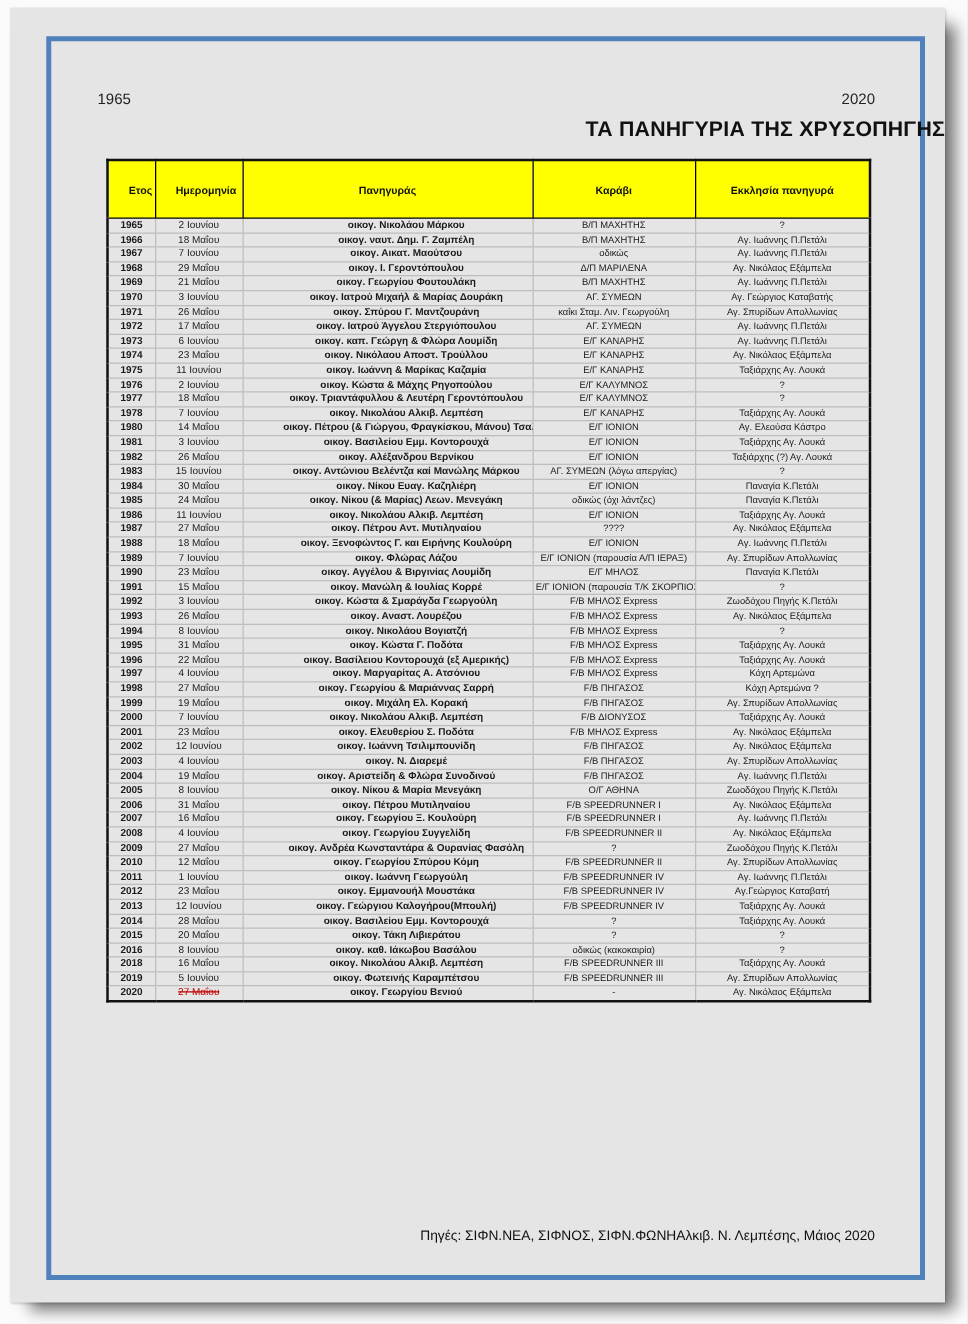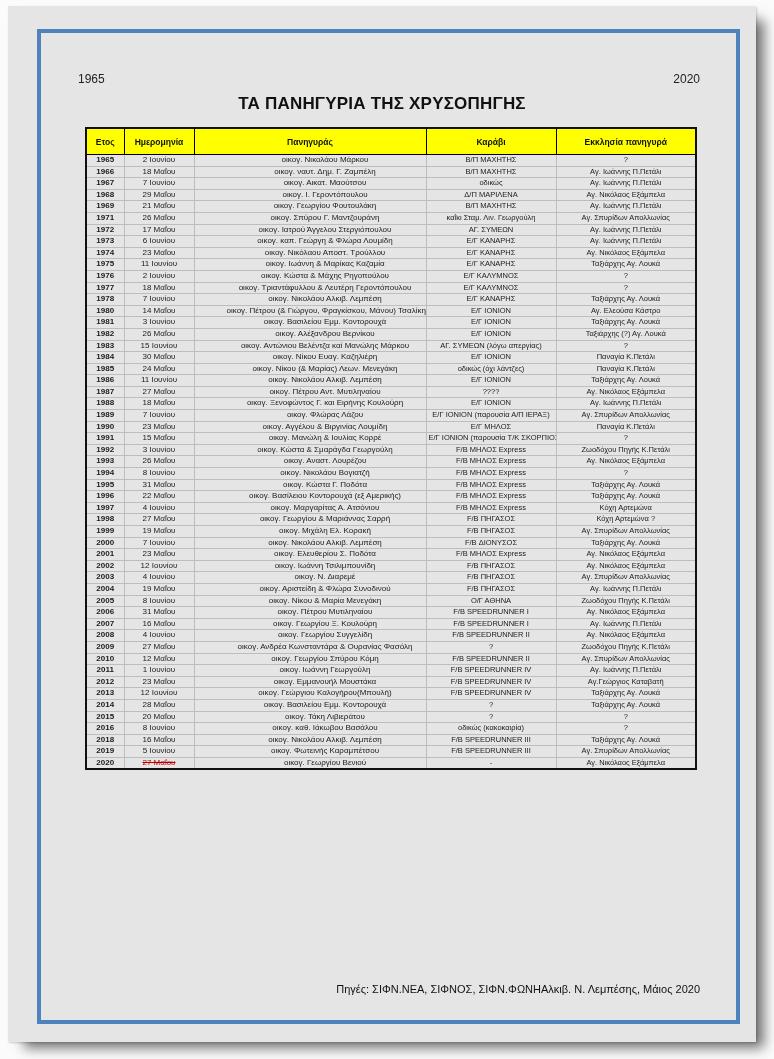--- a/index.html
+++ b/index.html
@@ -21,45 +21,45 @@
     box-sizing:content-box;
     pointer-events:none;
   }
   .corner-year {
     position:absolute; top:66px; font-size:12px; color:#222;
   }
   .corner-year.left { left:70px; }
   .corner-year.right { right:56px; }
   .doc-title {
     position:absolute; top:88px; left:0; width:100%;
-    text-align:center; font-size:17px; font-weight:bold; color:#111;
+    text-align:right; font-size:17px; font-weight:bold; color:#111;
     letter-spacing:0.2px;
   }
   .table-wrap {
     position:absolute; left:77px; top:121px; width:612px;
   }
   table.festivals {
     border-collapse:collapse; table-layout:fixed; width:610px;
     border:2px solid #111;
   }
   table.festivals th {
     background:#ffff00;
     border:1px solid #000;
     font-size:8.5px; font-weight:bold; color:#111;
-    height:13px; padding:6px; text-align:center;
+    height:13px; padding:16px; text-align:center;
     white-space:nowrap; overflow:hidden;
   }
   table.festivals td {
     border:1px solid #bdbdbd;
     height:10.6px; line-height:10.6px; padding:0 2px;
     text-align:center; white-space:nowrap; overflow:hidden;
     font-size:8px; color:#1a1a1a;
   }
   table.festivals td.c-year { font-weight:bold; border-left:2px solid #111; }
-  table.festivals td.c-family { font-weight:normal;padding-left:32px; }
+  table.festivals td.c-family { font-weight:bold;padding-left:32px; }
   table.festivals td.c-boat, table.festivals td.c-church { font-size:7.5px; }
   table.festivals td.c-church { border-right:2px solid #111; }
   table.festivals tr:last-child td { border-bottom:2px solid #111; }
   .struck {
     color:#c00000;
     text-decoration:line-through;
     text-decoration-color:#c00000;
   }
   .footer-line {
     position:absolute; top:977px; left:82px; right:56px;
@@ -126,20 +126,27 @@
             <td class="c-church">Αγ. Νικόλαος Εξάμπελα</td>
           </tr>
           <tr>
             <td class="c-year">1969</td>
             <td class="c-date">21 Μαΐου</td>
             <td class="c-family">οικογ. Γεωργίου Φουτουλάκη</td>
             <td class="c-boat">Β/Π ΜΑΧΗΤΗΣ</td>
             <td class="c-church">Αγ. Ιωάννης Π.Πετάλι</td>
           </tr>
           <tr>
+            <td class="c-year">1970</td>
+            <td class="c-date">3 Ιουνίου</td>
+            <td class="c-family">οικογ. Ιατρού Μιχαήλ &amp; Μαρίας Δουράκη</td>
+            <td class="c-boat">ΑΓ. ΣΥΜΕΩΝ</td>
+            <td class="c-church">Αγ. Γεώργιος Καταβατής</td>
+          </tr>
+          <tr>
             <td class="c-year">1971</td>
             <td class="c-date">26 Μαΐου</td>
             <td class="c-family">οικογ. Σπύρου Γ. Μαντζουράνη</td>
             <td class="c-boat">καΐκι Σταμ. Λιν. Γεωργούλη</td>
             <td class="c-church">Αγ. Σπυρίδων Απολλωνίας</td>
           </tr>
           <tr>
             <td class="c-year">1972</td>
             <td class="c-date">17 Μαΐου</td>
             <td class="c-family">οικογ. Ιατρού Άγγελου Στεργιόπουλου</td>

